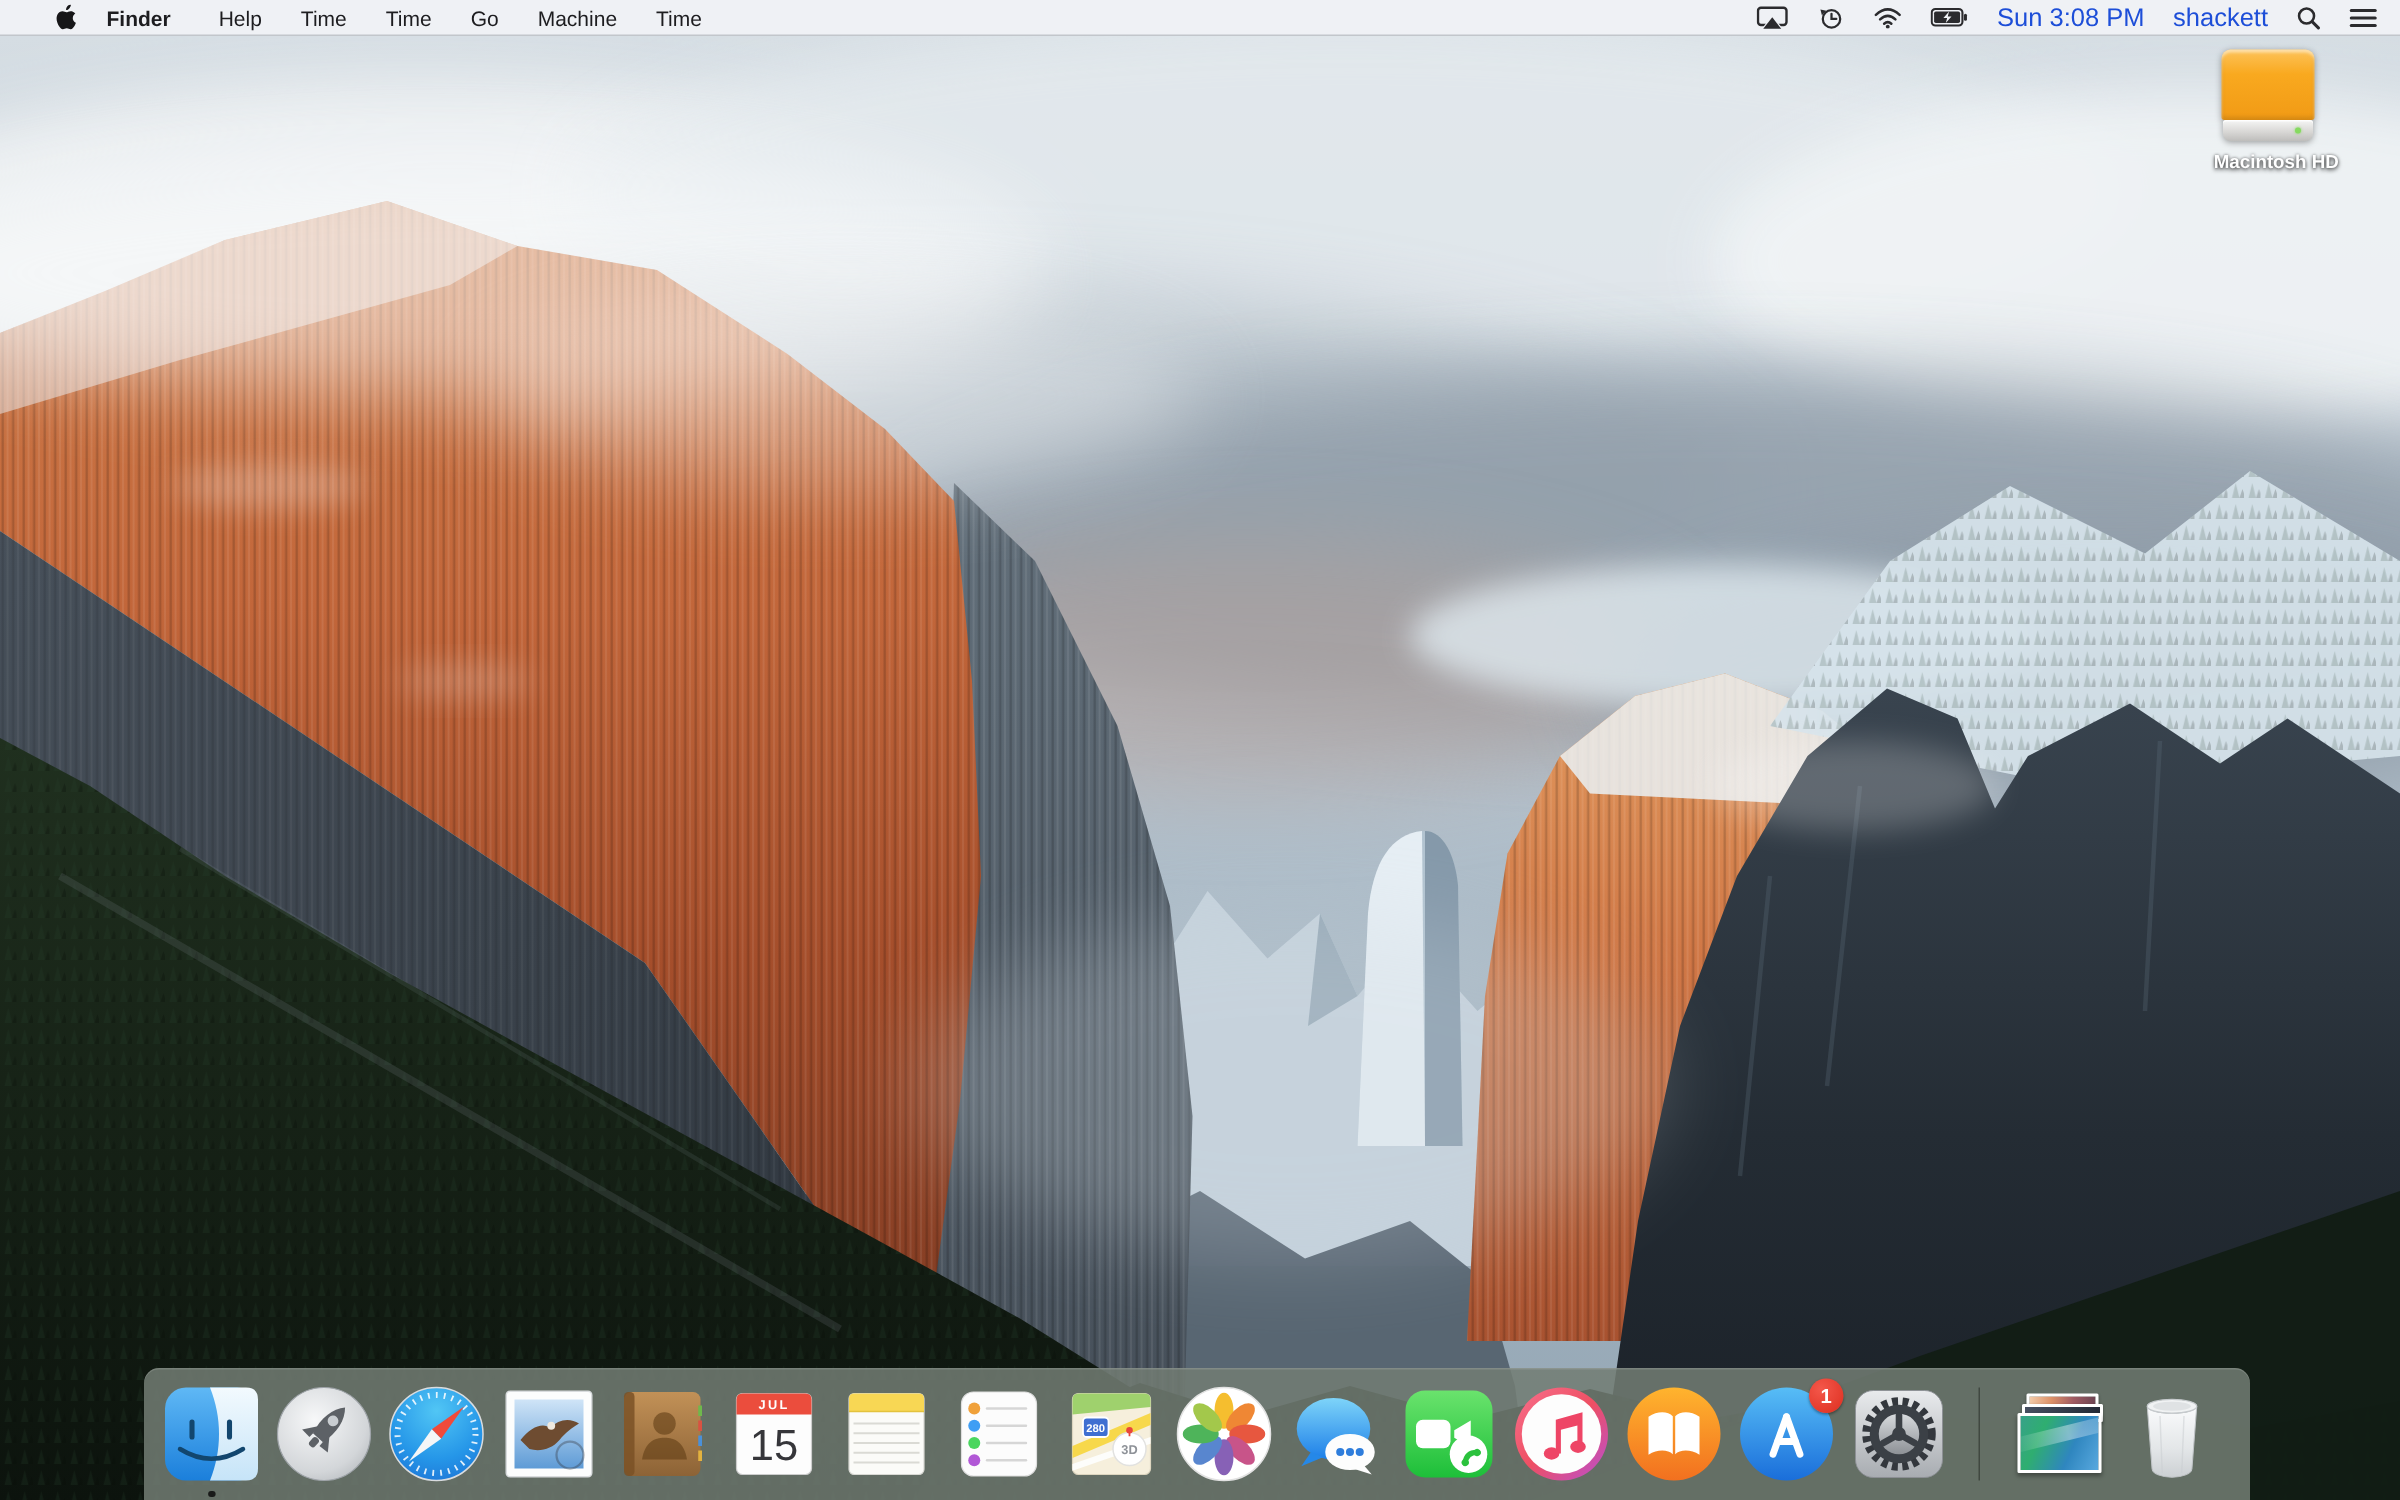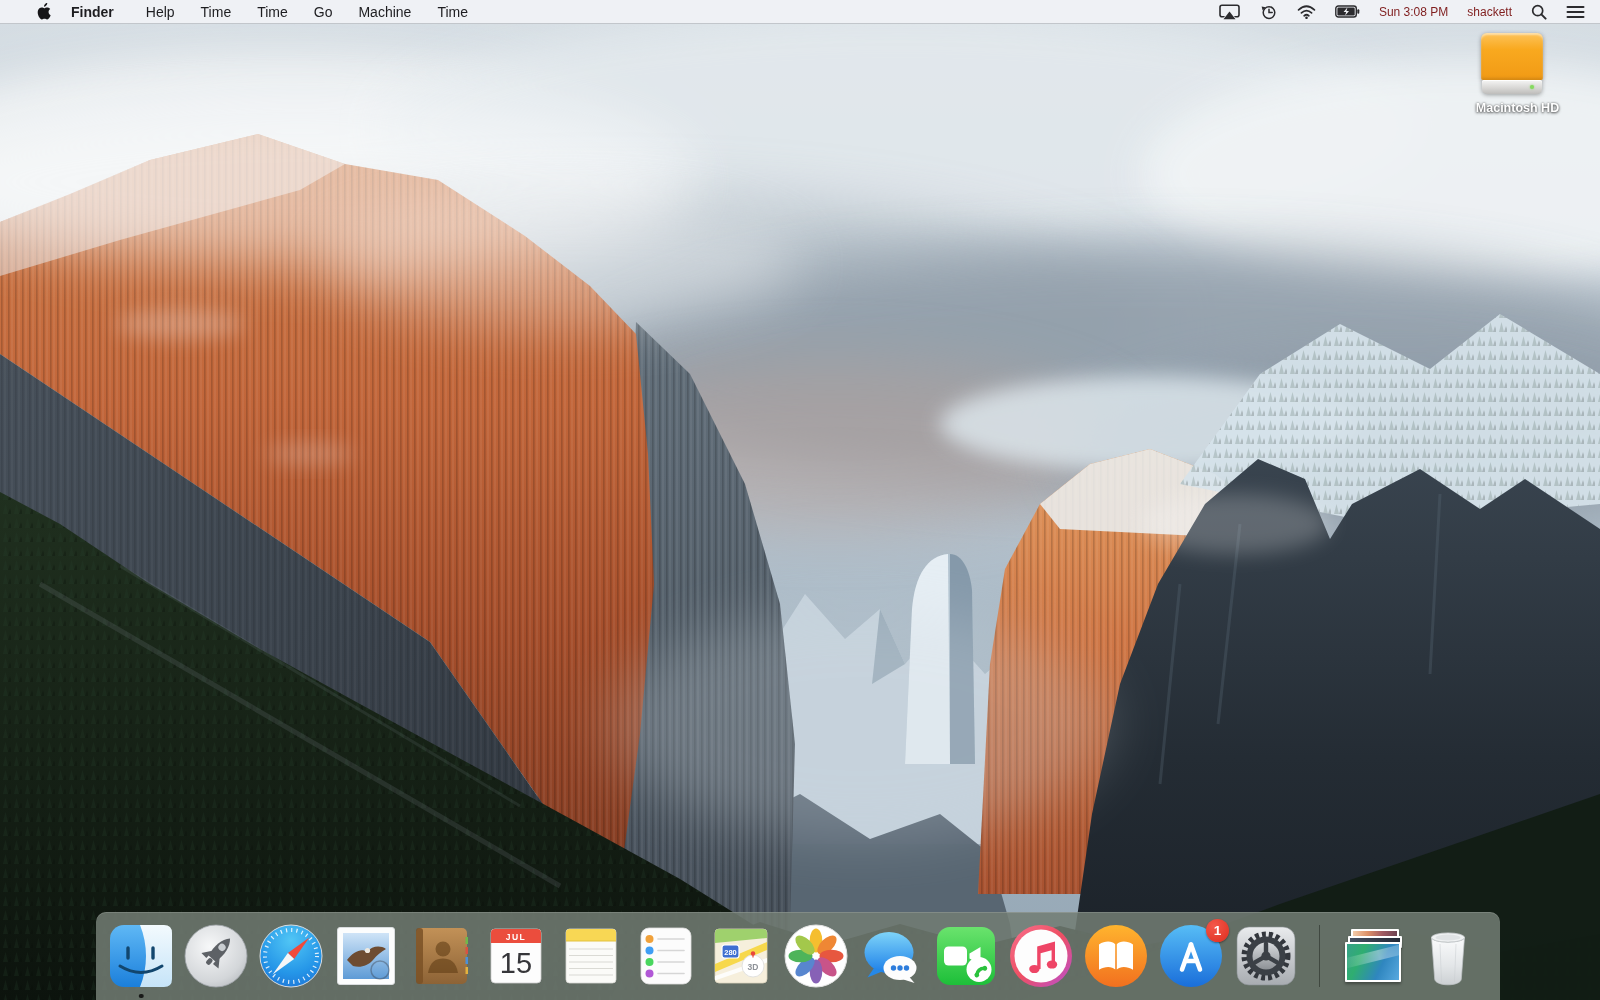--- a/index.html
+++ b/index.html
@@ -14,21 +14,21 @@
   .menubar{position:absolute;left:0;top:0;width:1600px;height:24px;background:#eff1f5;
            border-bottom:1px solid rgba(60,70,80,.25);box-sizing:border-box;display:flex;align-items:center;
            font-size:14px;color:#1d1d20;z-index:40;}
   .mb-left{display:flex;align-items:center;padding-left:36px;}
   .apple{display:flex;align-items:center;margin-right:20px;cursor:default;}
   .app-name{font-weight:bold;margin-right:6px;}
   .menu-item{margin-left:26px;}
   .menu-item:first-of-type{margin-left:26px;}
   .mb-right{margin-left:auto;display:flex;align-items:center;gap:19px;padding-right:15px;}
   .mb-right svg{display:block;}
-  .mb-time,.mb-user{font-size:12px;color:#7f1d1d;}
+  .mb-time,.mb-user{font-size:17px;color:#1d4ed8;}
 
   
   .desktop-icons{position:absolute;top:33px;right:22px;width:132px;display:flex;flex-direction:column;
                  align-items:center;gap:32px;z-index:10;}
   .volume{display:flex;flex-direction:column;align-items:center;cursor:default;}
   .drive{width:62px;height:61px;position:relative;filter:drop-shadow(0 1px 2px rgba(0,0,0,.35));}
   .drive-top{position:absolute;left:0;right:0;top:0;height:47px;border-radius:6px 6px 2px 2px;
              background:linear-gradient(180deg,#fdc35a 0%,#f9a91f 35%,#f19a15 100%);
              box-shadow:inset 0 2px 2px rgba(255,255,255,.5),inset 0 -2px 3px rgba(0,0,0,.12);}
   .drive-base{position:absolute;left:1px;right:1px;bottom:0;height:14px;border-radius:2px 2px 5px 5px;

